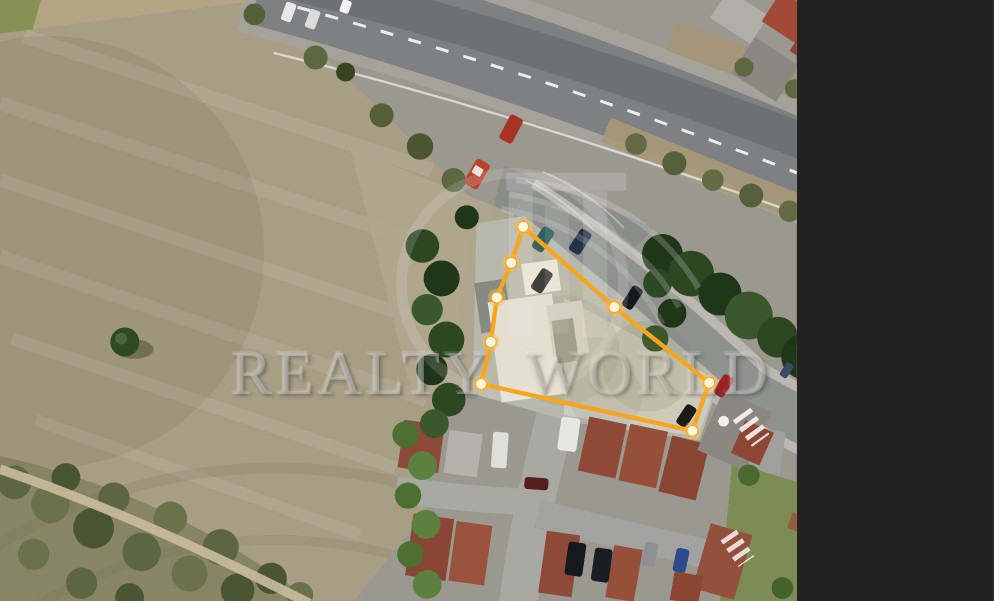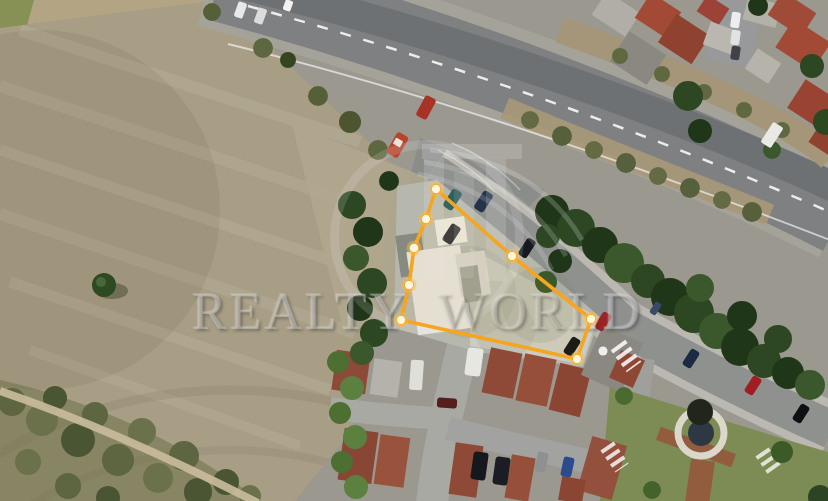--- a/index.html
+++ b/index.html
@@ -1,16 +1,16 @@
 <!DOCTYPE html>
 <html><head>
 <meta charset="utf-8">
 <style>
   html,body{margin:0;padding:0;background:#222;}
-  .stage{position:relative;width:828px;height:501px;overflow:hidden;
+  .stage{position:relative;width:664px;height:501px;overflow:hidden;
          background:#be185d;font-family:"Liberation Sans",sans-serif;}
   .stage svg{position:absolute;left:0;top:0;}
   .vignette{position:absolute;left:0;top:0;width:828px;height:501px;pointer-events:none;
             background:radial-gradient(120% 120% at 50% 45%, rgba(0,0,0,0) 62%, rgba(18,18,12,0.14) 100%);}
   .watermark{position:absolute;left:0;top:0;width:828px;height:501px;pointer-events:none;}
   .wm-logo{position:absolute;left:330px;top:128px;width:260px;height:212px;}
   .wm-ring{position:absolute;left:0;top:12px;width:176px;height:176px;border-radius:50%;
            border:9px solid rgba(235,235,235,0.16);}
   .wm-slab{position:absolute;left:92px;top:16px;width:100px;height:15px;background:rgba(235,235,235,0.20);}
   .wm-bar{position:absolute;width:20px;background:rgba(235,235,235,0.17);}

